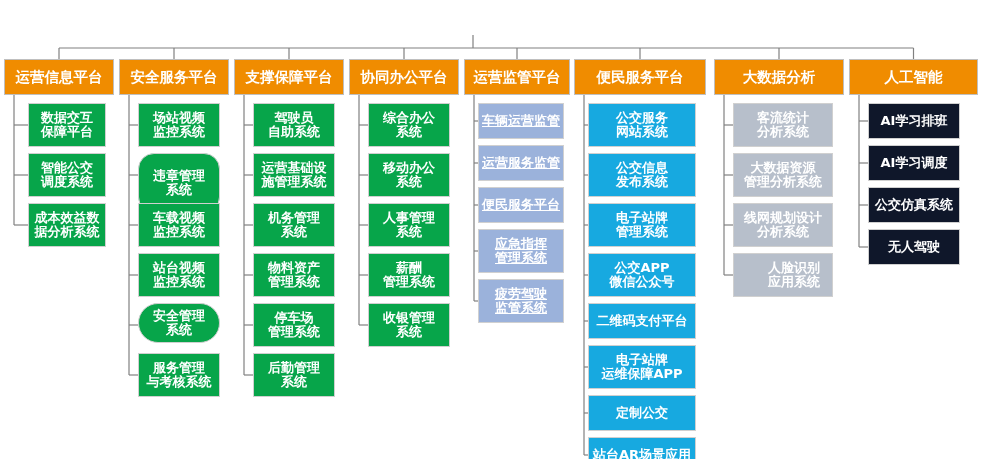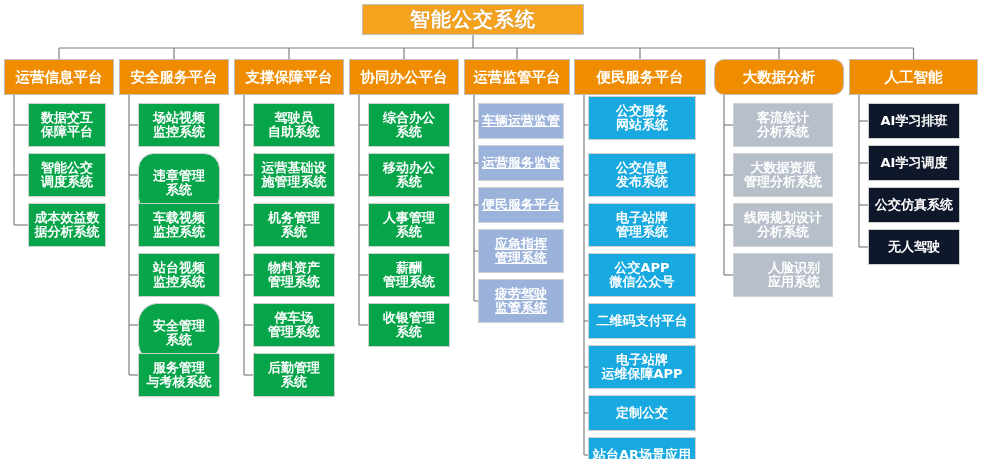--- a/index.html
+++ b/index.html
@@ -149,40 +149,39 @@
       <line x1="724" y1="95" x2="724" y2="275" stroke="#808080" stroke-width="1.2"></line>
       <line x1="913.5" y1="48" x2="913.5" y2="59" stroke="#808080" stroke-width="1.2"></line>
       <line x1="859" y1="121" x2="868" y2="121" stroke="#808080" stroke-width="1.2"></line>
       <line x1="859" y1="163" x2="868" y2="163" stroke="#808080" stroke-width="1.2"></line>
       <line x1="859" y1="205" x2="868" y2="205" stroke="#808080" stroke-width="1.2"></line>
       <line x1="859" y1="247" x2="868" y2="247" stroke="#808080" stroke-width="1.2"></line>
       <line x1="859" y1="95" x2="859" y2="247" stroke="#808080" stroke-width="1.2"></line>
       <line x1="59" y1="48" x2="913.5" y2="48" stroke="#808080" stroke-width="1.2"></line>
     </svg>
 
-  <div class="root-box">智能公交系统</div>
 
   <div id="nodes">
       <div class="hdr" style="left: 4px; width: 110px;">运营信息平台</div>
       <div class="node c-green" style="left: 28px; width: 78px; top: 103px; height: 44px;">数据交互
 保障平台</div>
       <div class="node c-green" style="left: 28px; width: 78px; top: 153px; height: 44px;">智能公交
 调度系统</div>
       <div class="node c-green" style="left: 28px; width: 78px; top: 203px; height: 44px;">成本效益数
 据分析系统</div>
       <div class="hdr" style="left: 119px; width: 110px;">安全服务平台</div>
       <div class="node c-green" style="left: 138px; width: 82px; top: 103px; height: 44px;">场站视频
 监控系统</div>
       <div class="node c-green" style="left: 138px; width: 82px; top: 153px; height: 60px; border-radius: 16px;">违章管理
 系统</div>
       <div class="node c-green" style="left: 138px; width: 82px; top: 203px; height: 44px;">车载视频
 监控系统</div>
       <div class="node c-green" style="left: 138px; width: 82px; top: 253px; height: 44px;">站台视频
 监控系统</div>
-      <div class="node c-green" style="left: 138px; width: 82px; top: 303px; height: 60px; border-radius: 20px;">安全管理
+      <div class="node c-green" style="left: 138px; width: 82px; top: 303px; height: 40px; border-radius: 20px;">安全管理
 系统</div>
       <div class="node c-green" style="left: 138px; width: 82px; top: 353px; height: 44px;">服务管理
 与考核系统</div>
       <div class="hdr" style="left: 234px; width: 110px;">支撑保障平台</div>
       <div class="node c-green" style="left: 253px; width: 82px; top: 103px; height: 44px;">驾驶员
 自助系统</div>
       <div class="node c-green" style="left: 253px; width: 82px; top: 153px; height: 44px;">运营基础设
 施管理系统</div>
       <div class="node c-green" style="left: 253px; width: 82px; top: 203px; height: 44px;">机务管理
 系统</div>
@@ -205,34 +204,34 @@
 系统</div>
       <div class="hdr" style="left: 464px; width: 106px;">运营监管平台</div>
       <div class="node c-blue" style="left: 478px; width: 86px; top: 103px; height: 36px;">车辆运营监管</div>
       <div class="node c-blue" style="left: 478px; width: 86px; top: 145px; height: 36px;">运营服务监管</div>
       <div class="node c-blue" style="left: 478px; width: 86px; top: 187px; height: 36px;">便民服务平台</div>
       <div class="node c-blue" style="left: 478px; width: 86px; top: 229px; height: 44px;">应急指挥
 管理系统</div>
       <div class="node c-blue" style="left: 478px; width: 86px; top: 279px; height: 44px;">疲劳驾驶
 监管系统</div>
       <div class="hdr" style="left: 574px; width: 132px;">便民服务平台</div>
-      <div class="node c-cyan" style="left: 588px; width: 108px; top: 96px; height: 44px;">公交服务
+      <div class="node c-cyan" style="left: 588px; width: 108px; top: 103px; height: 44px;">公交服务
 网站系统</div>
       <div class="node c-cyan" style="left: 588px; width: 108px; top: 153px; height: 44px;">公交信息
 发布系统</div>
       <div class="node c-cyan" style="left: 588px; width: 108px; top: 203px; height: 44px;">电子站牌
 管理系统</div>
       <div class="node c-cyan" style="left: 588px; width: 108px; top: 253px; height: 44px;">公交APP
 微信公众号</div>
       <div class="node c-cyan" style="left: 588px; width: 108px; top: 303px; height: 36px;">二维码支付平台</div>
       <div class="node c-cyan" style="left: 588px; width: 108px; top: 345px; height: 44px;">电子站牌
 运维保障APP</div>
       <div class="node c-cyan" style="left: 588px; width: 108px; top: 395px; height: 36px;">定制公交</div>
       <div class="node c-cyan" style="left: 588px; width: 108px; top: 437px; height: 36px;">站台AR场景应用</div>
-      <div class="hdr" style="left: 714px; width: 130px; border-radius: 10px;">大数据分析</div>
+      <div class="hdr" style="left: 714px; width: 130px;">大数据分析</div>
       <div class="node c-gray" style="left: 733px; width: 100px; top: 103px; height: 44px;">客流统计
 分析系统</div>
       <div class="node c-gray" style="left: 733px; width: 100px; top: 153px; height: 44px;">大数据资源
 管理分析系统</div>
       <div class="node c-gray" style="left: 733px; width: 100px; top: 203px; height: 44px;">线网规划设计
 分析系统</div>
       <div class="node c-gray" style="left: 733px; width: 100px; top: 253px; height: 44px; padding-left: 24px;">人脸识别
 应用系统</div>
       <div class="hdr" style="left: 849px; width: 129px;">人工智能</div>
       <div class="node c-orange" style="left: 868px; width: 92px; top: 103px; height: 36px;">AI学习排班</div>

